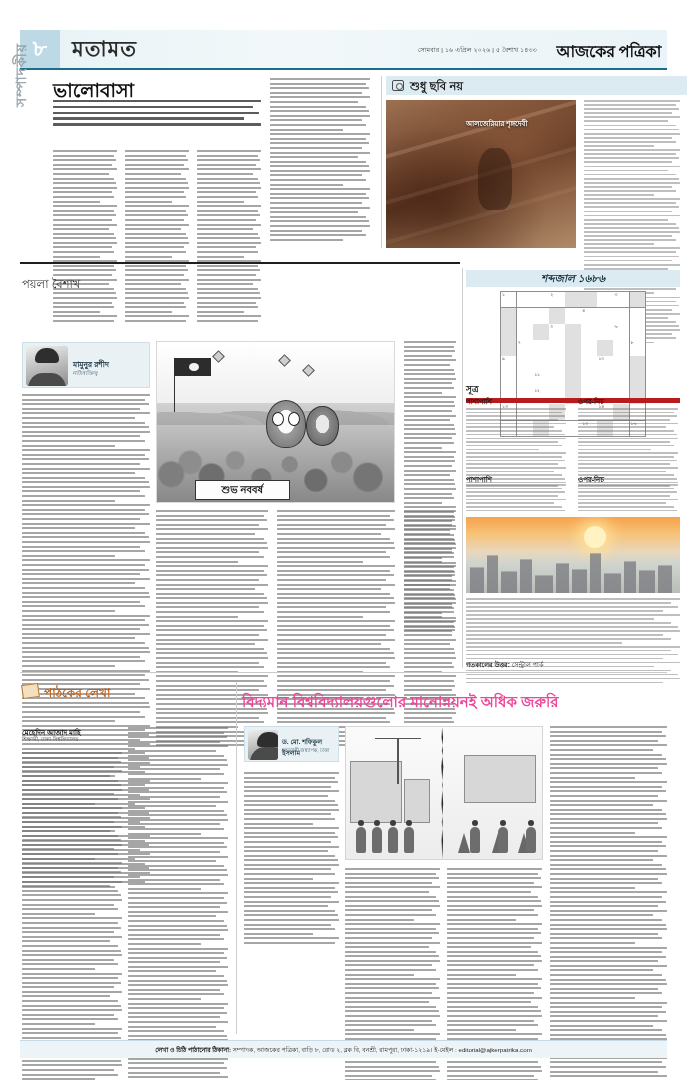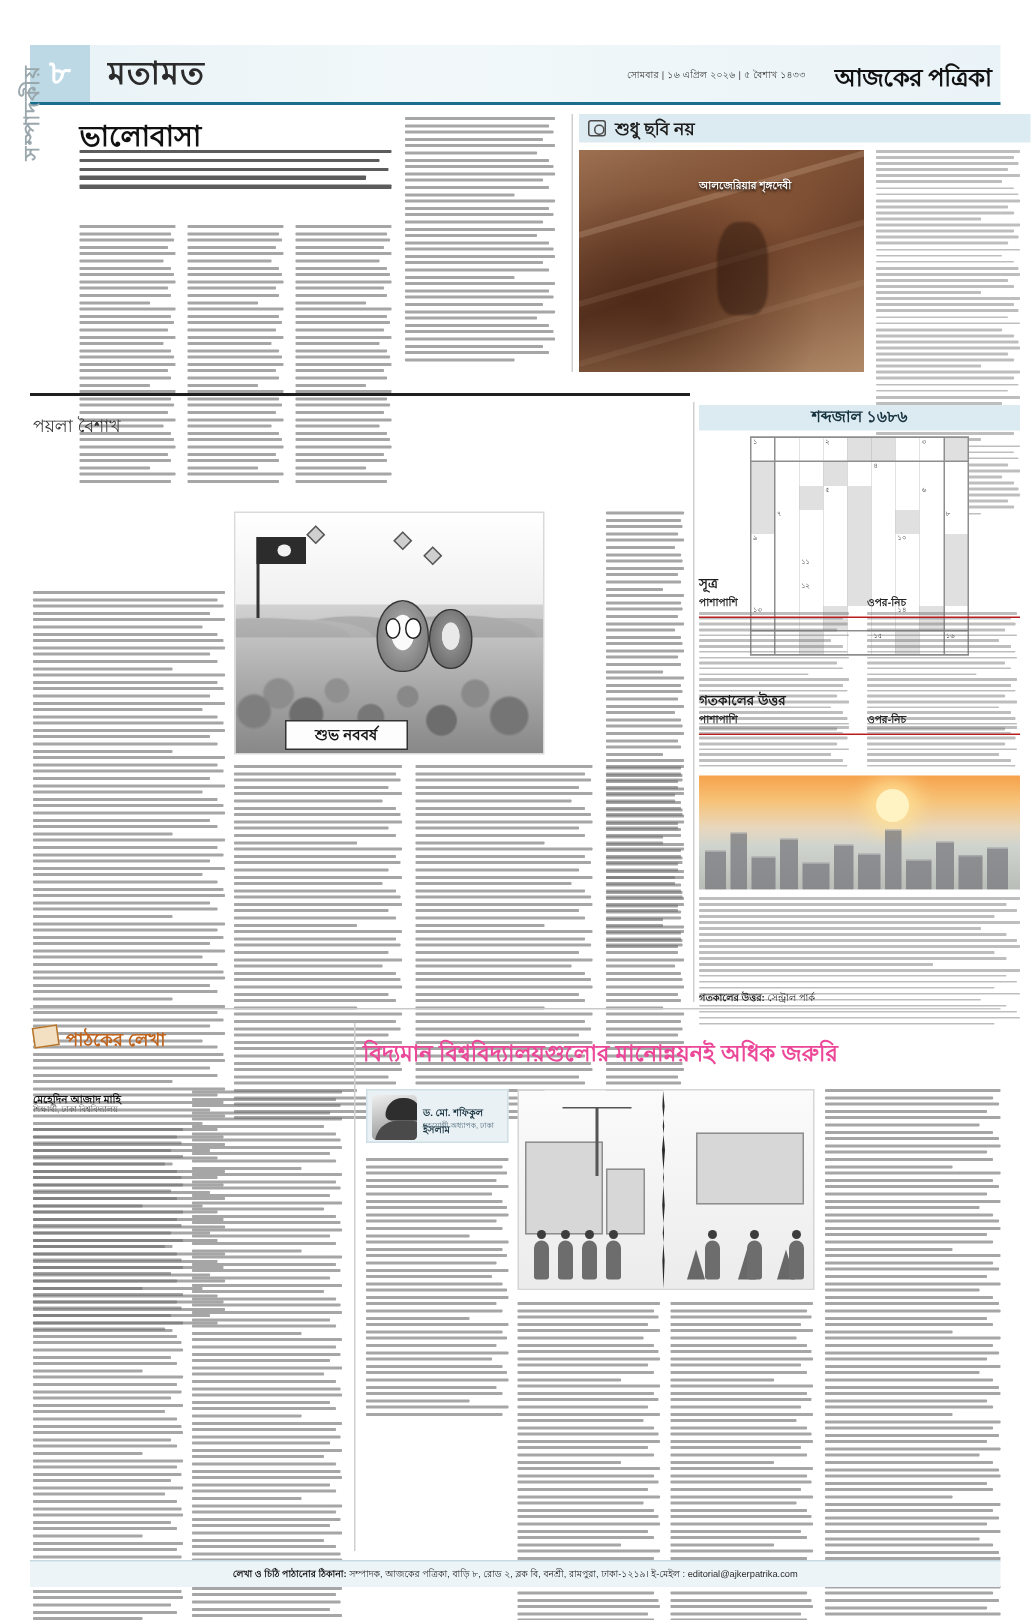--- a/index.html
+++ b/index.html
@@ -231,38 +231,38 @@
     position:absolute; left:16%; bottom:1%; width:40%; height:13%;
     background:#fdfdfd; border:1.4px solid #333;
     display:flex; align-items:center; justify-content:center;
     font-size:10px; font-weight:bold; color:#151515;
   }
 
   
   .cw-head{
     position:absolute; left:466px; top:270px; width:214px; height:17px;
     background:#dceaf1; text-align:center;
-    font-size:10.5px; font-weight:bold; color:#15323f; line-height:17px;
+    font-size:10.5px; font-weight:bold; color:#15323f; line-height:17px;font-style:italic;
   }
   .cw-grid{
     position:absolute; left:500px; top:291px;
     width:146px; height:146px;
     display:grid; grid-template-columns:repeat(9,1fr); grid-template-rows:repeat(9,1fr);
     border:1px solid #8e8e8e;
     background:#8e8e8e; gap:.6px;
   }
   .cw-grid .cell{ background:#ffffff; position:relative; }
   .cw-grid .cell.blk{ background:#e0e0e0; }
   .cw-grid .cell span{
     position:absolute; left:1px; top:0px; font-size:4.5px; color:#333;
   }
 
   .clues-head{
     position:absolute; font-size:9px; font-weight:bold; color:#1b1b1b;
-    border-bottom:1px solid #b91c1c; padding-bottom:14px;
+    border-bottom:5px solid #b91c1c; padding-bottom:1px;
   }
   .clue-sub{ position:absolute; font-size:7px; font-weight:bold; color:#222; }
   .clue-body{ position:absolute; }
   .clue-body .ln{ height:1.6px; margin-bottom:2.1px; }
 
   
   .quiz-head{
     position:absolute; left:466px; top:496px; width:214px; height:17px;
     background:#dceaf1; text-align:center;
     font-size:10.5px; font-weight:bold; color:#15323f; line-height:17px;
@@ -606,20 +606,25 @@
       <div class="ln s1 light"></div>
       <div class="ln s6 light"></div>
       <div class="ln s2 light"></div>
       <div class="ln s5 light"></div>
     </div>
 
   <div class="band-rule" style="left:20px; top:262px; width:440px;"></div>
 
   <div class="kicker">পয়লা বৈশাখ</div>
 
+  <div class="author" style="left:22px; top:342px; width:128px; height:46px;">
+    <div class="face"></div>
+    <div class="nm" style="left:50px; top:16px;">মামুনুর রশীদ</div>
+    <div class="role" style="left:50px; top:27px;">নাট্যব্যক্তিত্ব</div>
+  </div>
 
   <div class="col lines" id="op-c1" style="left:22px; top:394px; width:128px;">
       <div class="ln s1"></div>
       <div class="ln s2"></div>
       <div class="ln s4"></div>
       <div class="ln s6"></div>
       <div class="ln s1"></div>
       <div class="ln s3"></div>
       <div class="ln s2"></div>
       <div class="ln s4"></div>
@@ -718,21 +723,21 @@
       <div class="ln s1"></div>
       <div class="ln s3"></div>
       <div class="ln s2"></div>
       <div class="ln s4"></div>
       <div class="ln s1"></div>
       <div class="ln s6"></div>
       <div class="ln s2"></div>
       <div class="ln s5"></div>
     </div>
 
-  <div class="illus" style="left:156px; top:341px; width:207px; height:162px;">
+  <div class="illus" style="left:156px; top:341px; width:239px; height:162px;">
     <div class="sky"></div>
     <div class="treeline"></div>
     <div class="crowd"></div>
     <div class="pole"></div>
     <div class="flag"></div>
     <div class="kite" style="left:24%; top:6%;"></div>
     <div class="kite" style="left:52%; top:9%;"></div>
     <div class="kite" style="left:62%; top:15%;"></div>
     <div class="owl"></div>
     <div class="mask"></div>
@@ -1132,21 +1137,20 @@
       <div class="ln s4 light"></div>
       <div class="ln s6 light"></div>
       <div class="ln s1 light"></div>
       <div class="ln s3 light"></div>
       <div class="ln s2 light"></div>
       <div class="ln s4 light"></div>
       <div class="ln s1 light"></div>
       <div class="ln s6 light"></div>
     </div>
 
-  <div class="clues-head" style="left:466px; top:460px; width:214px;">গতকালের উত্তর</div>
   <div class="clue-sub" style="left:466px; top:474px;">পাশাপাশি</div>
   <div class="clue-sub" style="left:578px; top:474px;">ওপর-নিচ</div>
   <div class="clue-body lines" id="cl-pa" style="left:466px; top:484px; width:100px;">
       <div class="ln s1 light"></div>
       <div class="ln s2 light"></div>
       <div class="ln s4 light"></div>
       <div class="ln s6 light"></div>
       <div class="ln s1 light"></div>
       <div class="ln s3 light"></div>
       <div class="ln s2 light"></div>

